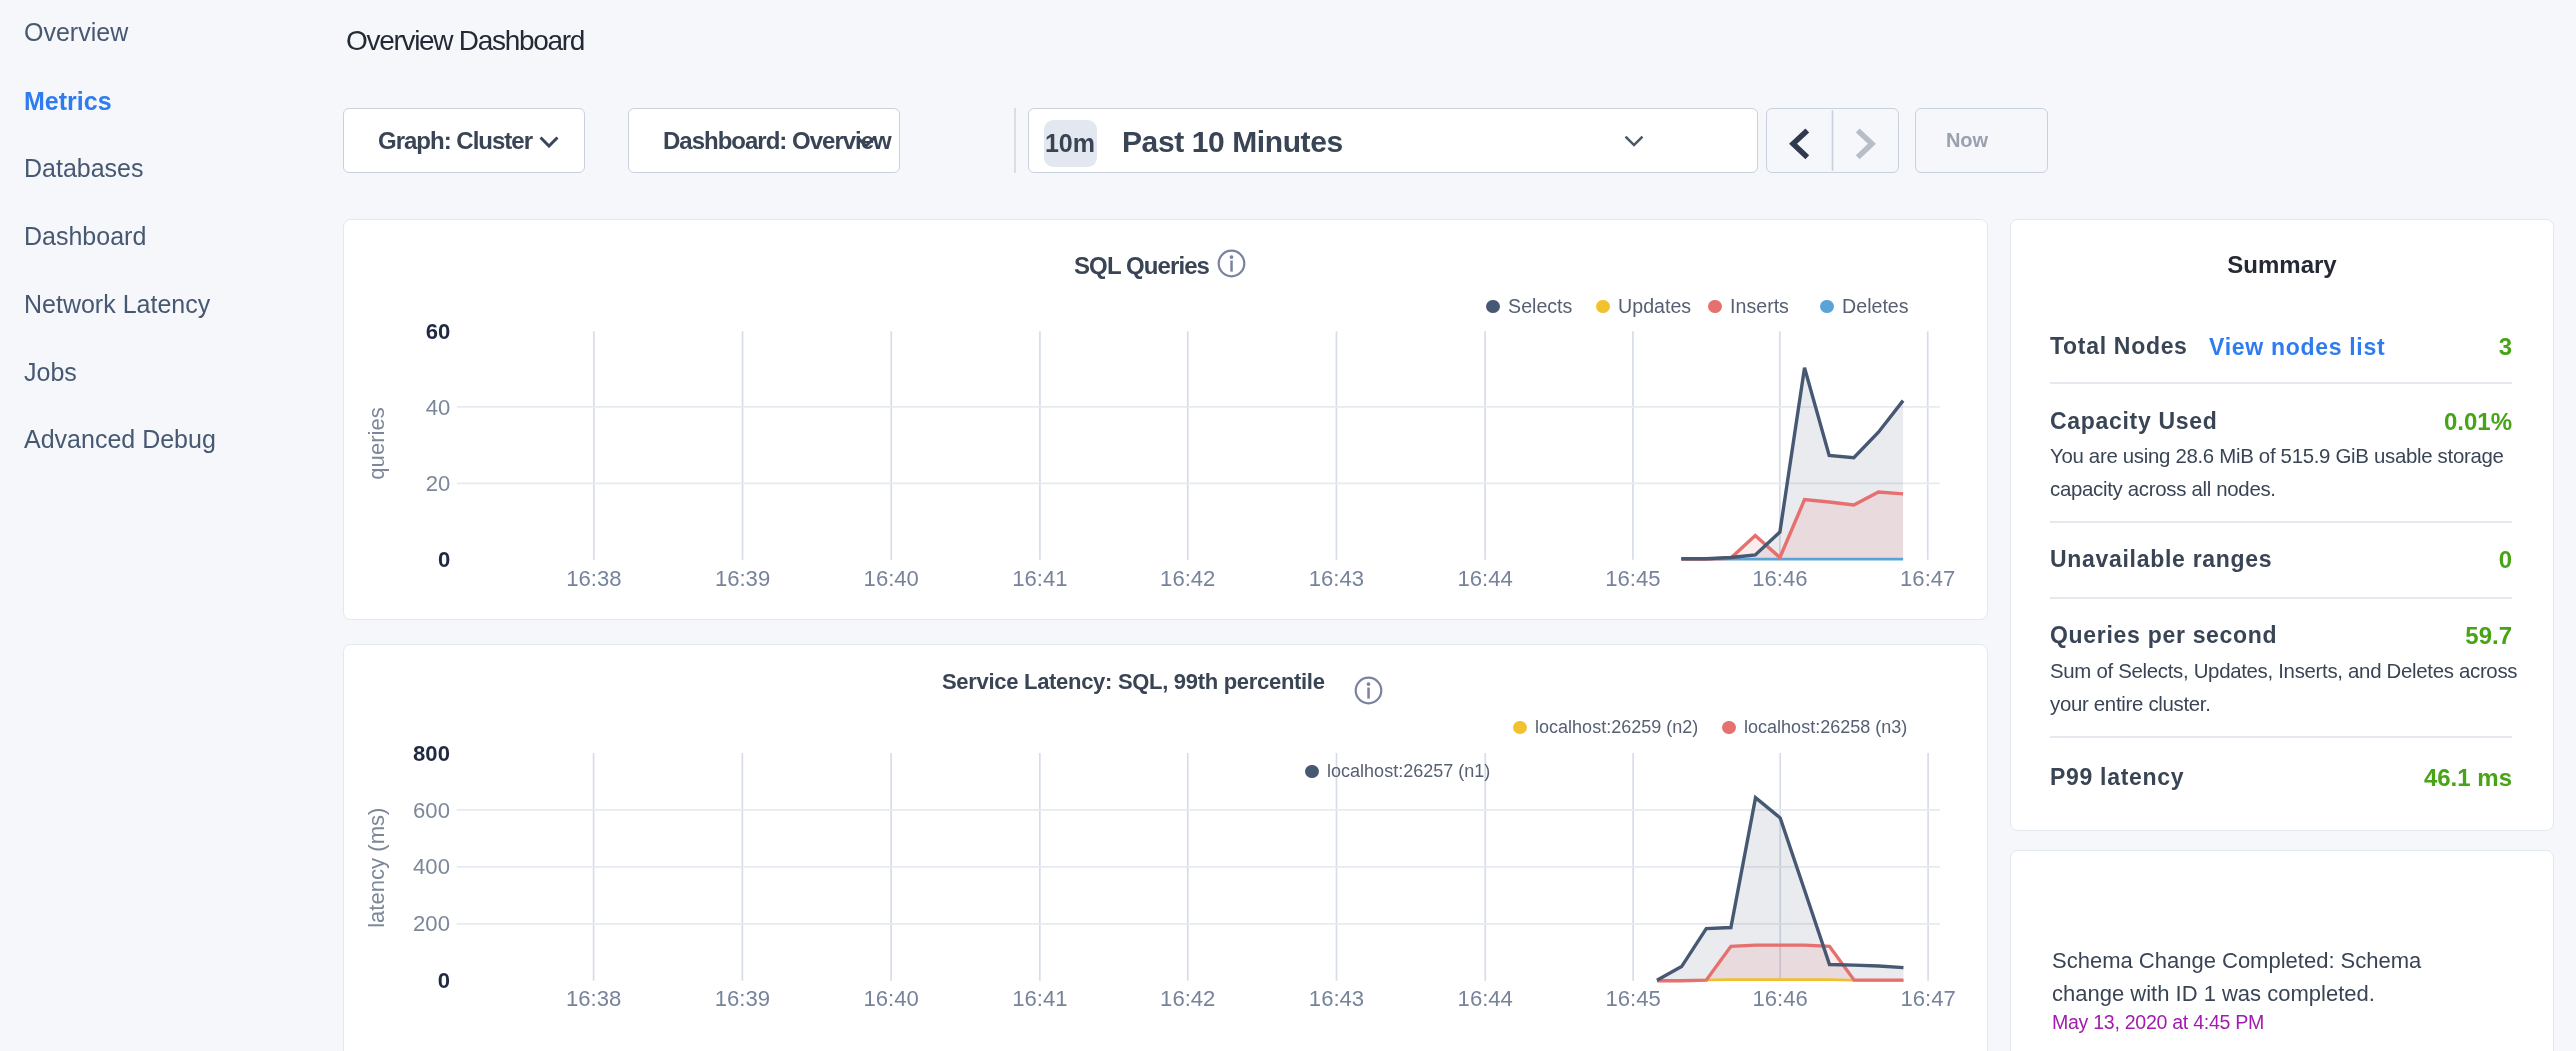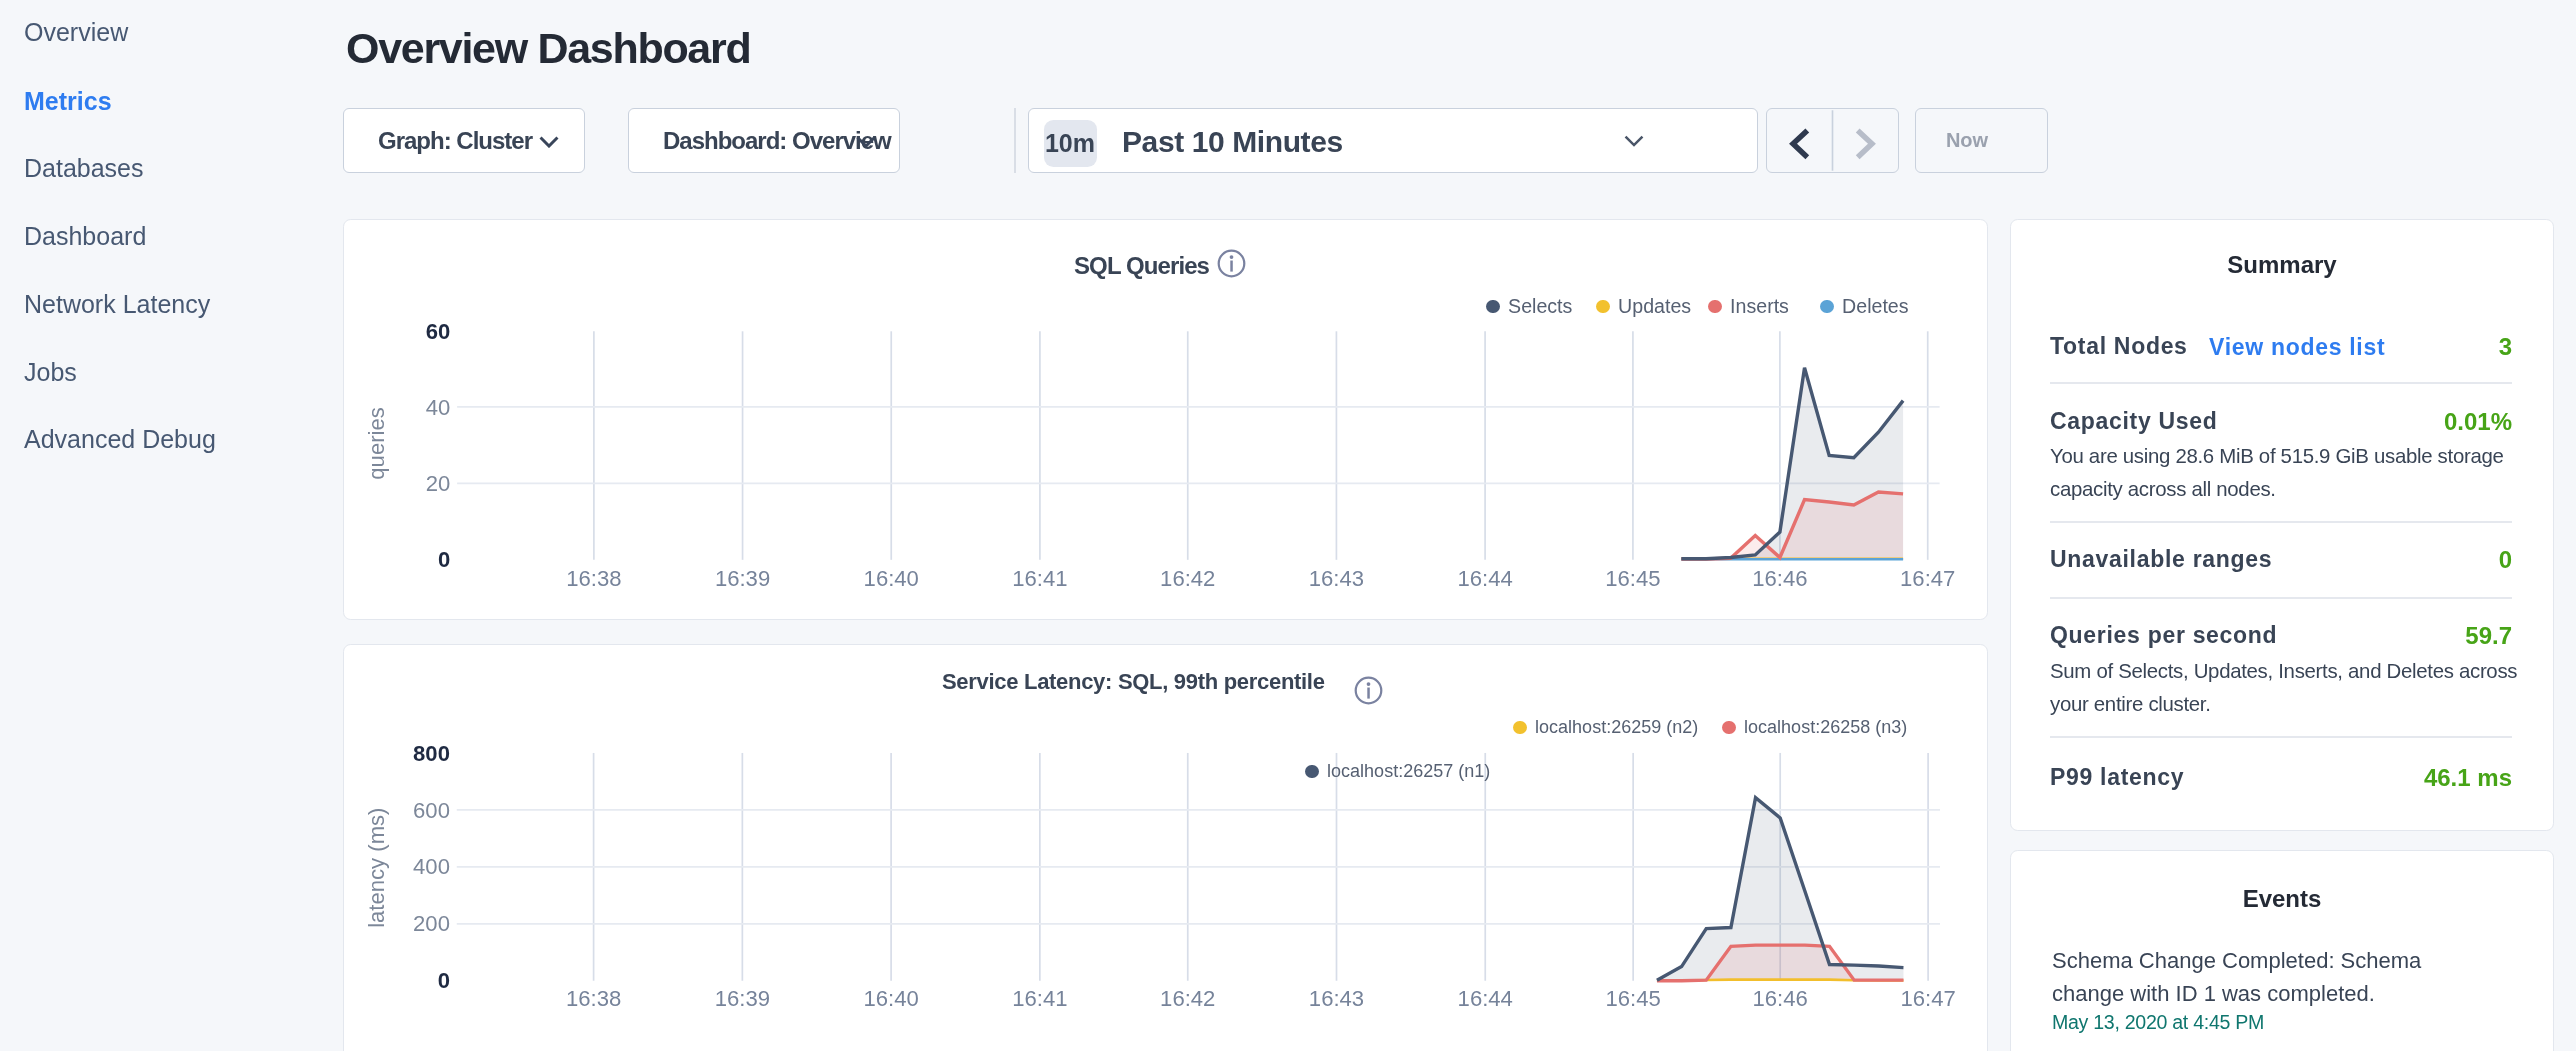--- a/index.html
+++ b/index.html
@@ -1,20 +1,20 @@
 <!DOCTYPE html>
 <html style="font-size:13.6px"><head>
 <meta charset="utf-8">
 <style>
 * { margin:0; padding:0; box-sizing:border-box; }
 html,body { width:2576px; height:1051px; background:#f5f7fa; font-family:"Liberation Sans", sans-serif; overflow:hidden; }
 .abs { position:absolute; }
 .navitem { position:absolute; left:24px; font-size:25px; line-height:1; color:#475872; }
 .nav-active { color:#2e7cf0; font-weight:bold; }
-h1 { position:absolute; left:346px; top:27px; font-size:43px; line-height:1; font-weight:bold; color:#242a35; letter-spacing:-1.3px; }
+h1 { position:absolute; left:346px; top:27px; font-size:28px; line-height:1; font-weight:normal; color:#242a35; letter-spacing:-1.3px; }
 .btn { position:absolute; top:108px; height:65px; background:#fff; border:1.7px solid #c9d1dd; border-radius:6px; display:flex; align-items:center; }
 .btn-label { font-size:24px; font-weight:bold; color:#394455; white-space:nowrap; letter-spacing:-1px; }
 .ghost { background:transparent; }
 .card { position:absolute; background:#fff; border:1.7px solid #e3e7ee; border-radius:7.7px; }
 .ctitle { font-size:25px; font-weight:bold; color:#394455; line-height:1; white-space:nowrap; }
 .divider { position:absolute; left:39px; right:41px; height:1.7px; background:#e5e8ee; }
 .srow-t { position:absolute; left:39px; font-size:23px; font-weight:bold; color:#394455; line-height:1; white-space:nowrap; letter-spacing:0.7px;}
 .srow-v { position:absolute; right:41px; font-size:24px; font-weight:bold; color:#47a417; line-height:1; text-align:right;}
 .spara { position:absolute; left:39px; font-size:20.4px; color:#394455; line-height:33px; letter-spacing:-0.3px; white-space:nowrap; }
 .litem { position:absolute; display:flex; align-items:center; color:#566072; white-space:nowrap; }
@@ -197,17 +197,16 @@
   <div class="divider" style="top:377px;"></div>
   <div class="srow-t" style="top:404px;">Queries per second</div>
   <div class="srow-v" style="top:404px;">59.7</div>
   <div class="spara" style="top:435px;">Sum of Selects, Updates, Inserts, and Deletes across<br>your entire cluster.</div>
   <div class="divider" style="top:516px;"></div>
   <div class="srow-t" style="top:546px;">P99 latency</div>
   <div class="srow-v" style="top:546px;">46.1 ms</div>
 </div>
 
 <div class="card" style="left:2010px; top:850px; width:544px; height:255px;">
-  <div class="ctitle" style="position:absolute; left:0; right:0; top:36px; text-align:center; color:#242a35; font-size:24px;">Events</div>
   <div class="abs" style="left:41px; top:93px; font-size:22px; color:#394455; line-height:33px; white-space:nowrap;">Schema Change Completed: Schema<br>change with ID 1 was completed.</div>
-  <div class="abs" style="left:41px; top:162px; font-size:19.6px; color:#0f766e; line-height:1; letter-spacing:-0.3px;">May 13, 2020 at 4:45 PM</div>
+  <div class="abs" style="left:41px; top:162px; font-size:19.6px; color:#a21caf; line-height:1; letter-spacing:-0.3px;">May 13, 2020 at 4:45 PM</div>
 </div>
 
 
 </body></html>

